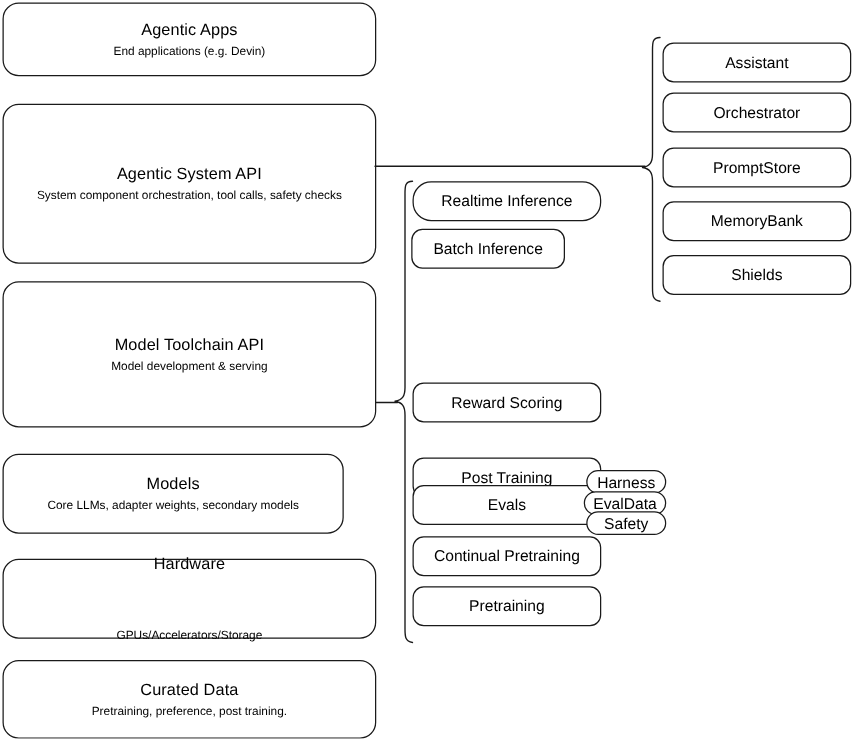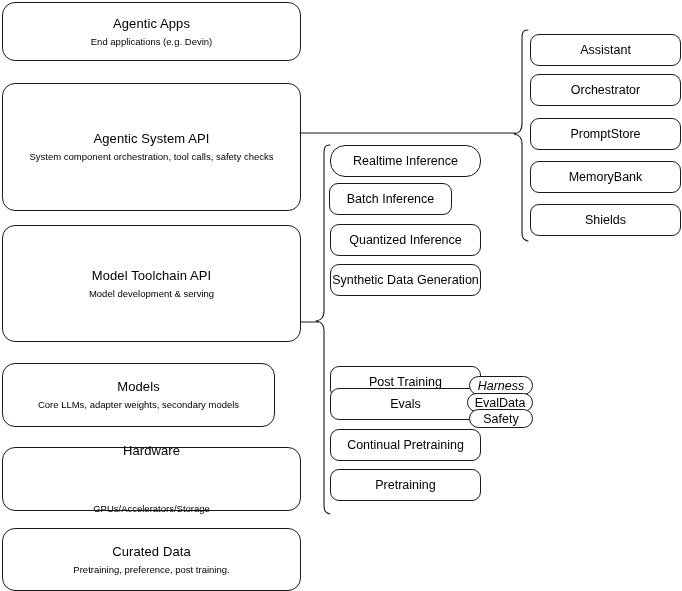--- a/index.html
+++ b/index.html
@@ -185,40 +185,37 @@
                C 11 366, 11 370, 17 371"></path>
     </svg>
   </div>
 
   <div class="node chip" style="left:330px; top:145px; width:151px;border-radius:15px;">
     <div class="chip-label">Realtime Inference</div>
   </div>
   <div class="node chip" style="left:329px; top:183px; width:123px;">
     <div class="chip-label">Batch Inference</div>
   </div>
-  <div class="node chip" style="left:330px; top:224px; width:151px;">
-    <div class="chip-label">Quantized Inference</div>
-  </div>
-  <div class="node chip" style="left:330px; top:264px; width:151px;">
-    <div class="chip-label">Synthetic Data Generation</div>
+  <div class="node chip" style="left:330px; top:306px; width:151px;">
+    <div class="chip-label">Reward Scoring</div>
   </div>
   <div class="node chip" style="left:330px; top:366px; width:151px;">
     <div class="chip-label">Post Training</div>
   </div>
   <div class="node chip" style="left:330px; top:388px; width:151px;">
     <div class="chip-label">Evals</div>
   </div>
   <div class="node chip" style="left:330px; top:429px; width:151px;">
     <div class="chip-label">Continual Pretraining</div>
   </div>
   <div class="node chip" style="left:330px; top:469px; width:151px;">
     <div class="chip-label">Pretraining</div>
   </div>
 
-  <div class="pill" style="left:469px; top:376px; width:64px;font-style:italic;">
+  <div class="pill" style="left:469px; top:376px; width:64px;">
     <span>Harness</span>
   </div>
   <div class="pill" style="left:467px; top:393px; width:66px;">
     <span>EvalData</span>
   </div>
   <div class="pill" style="left:469px; top:409px; width:64px;">
     <span>Safety</span>
   </div>
 
 </div>

